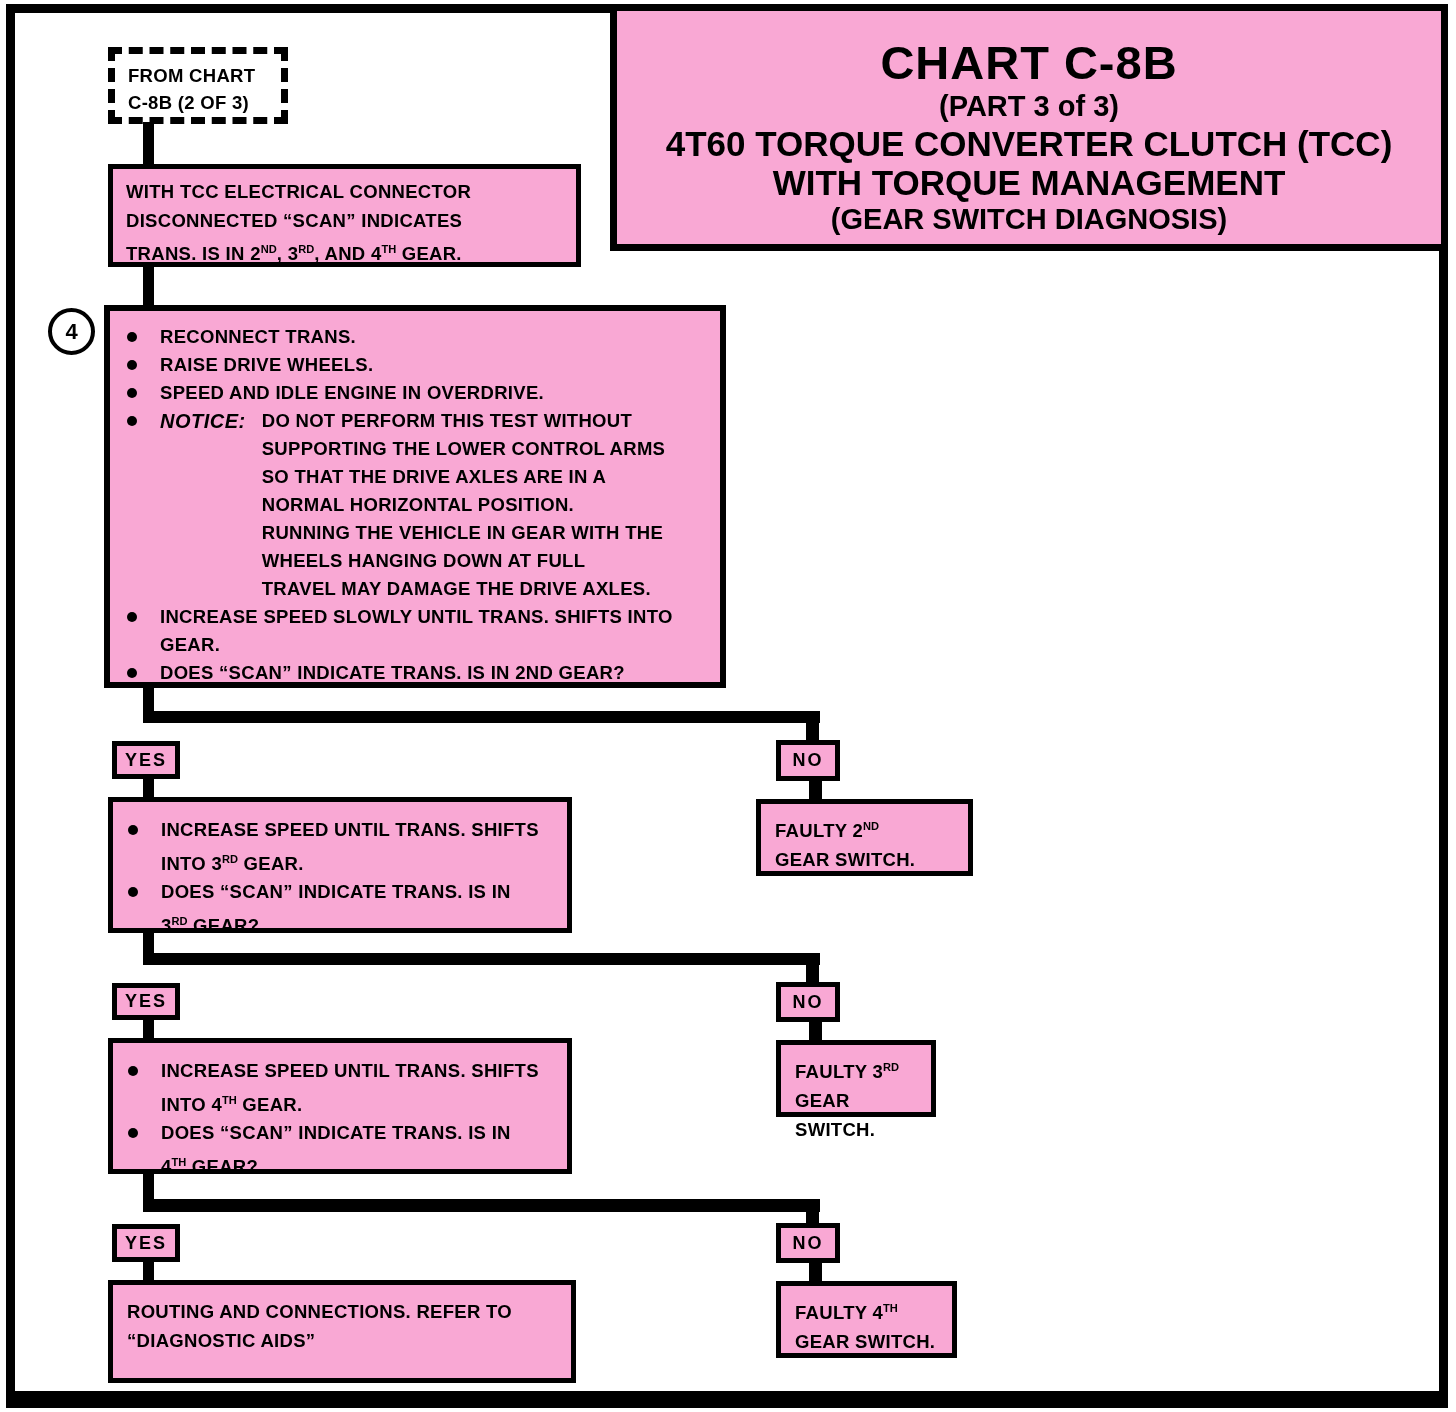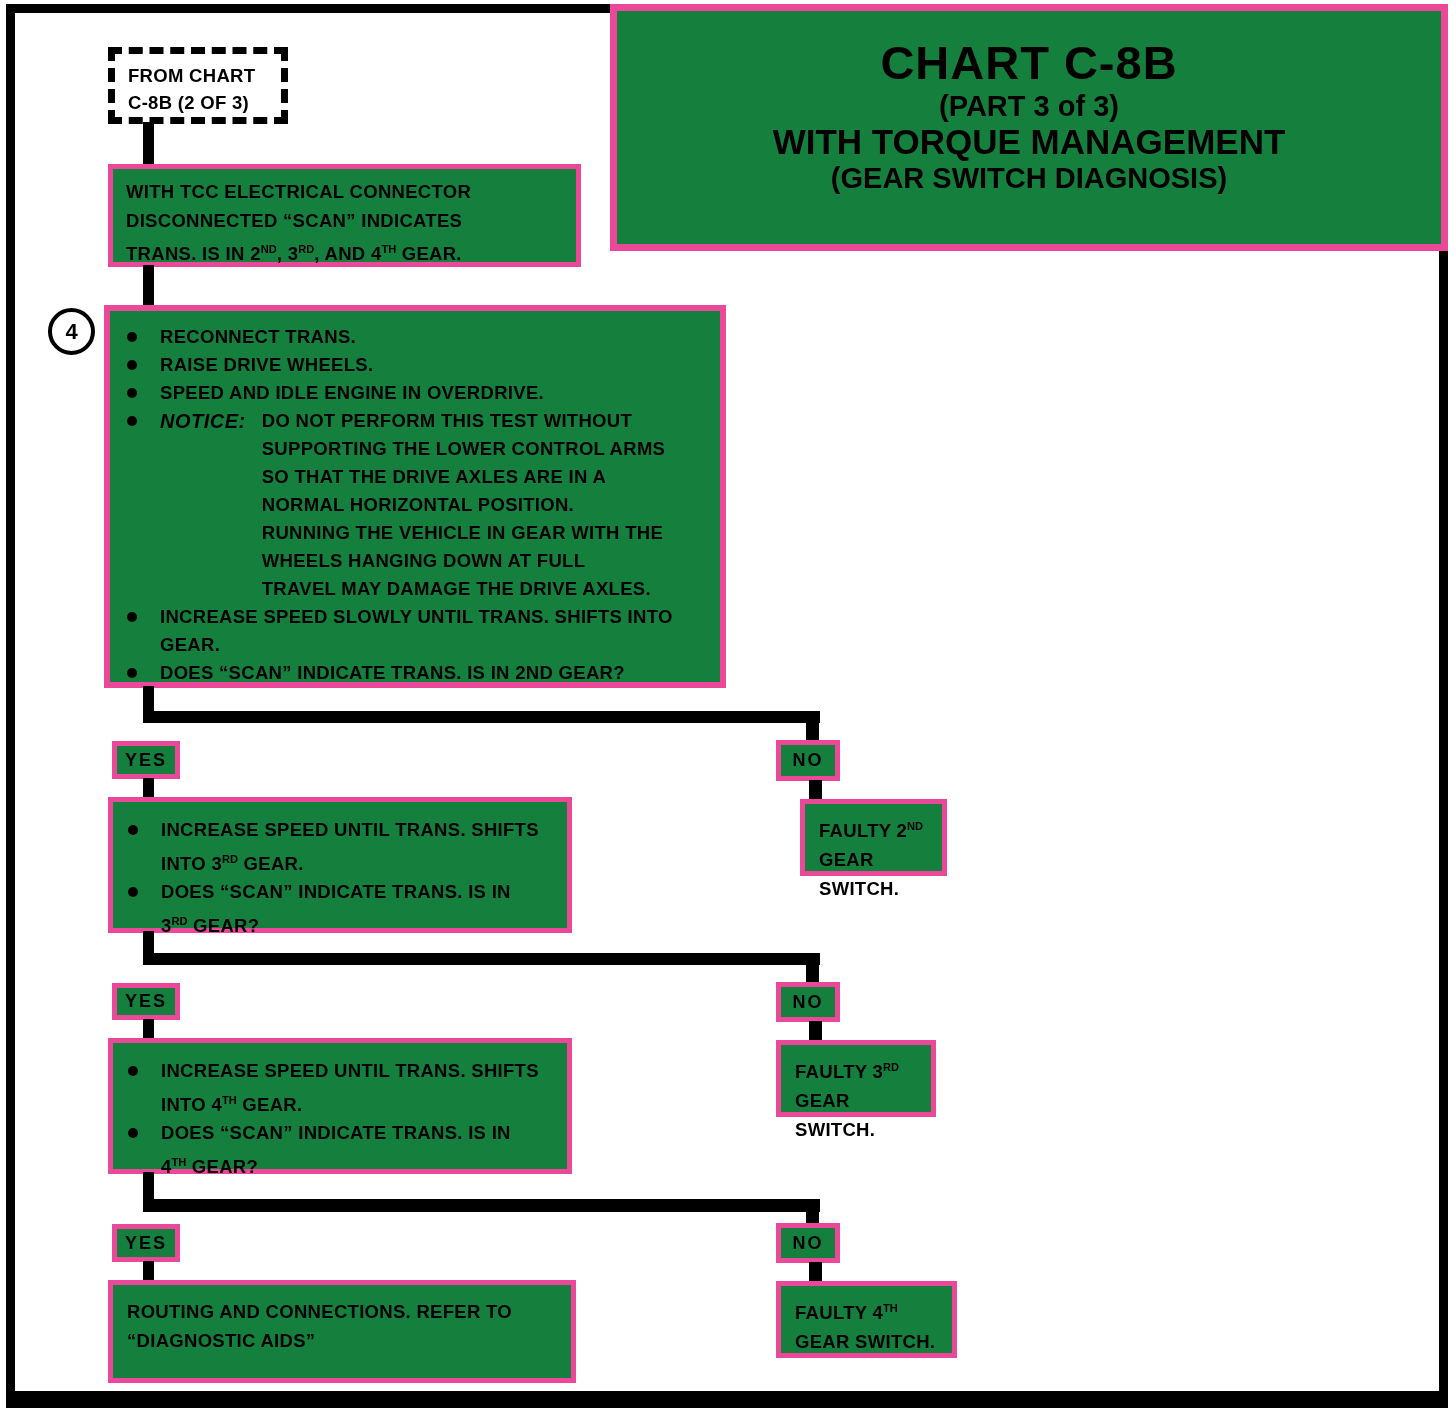--- a/index.html
+++ b/index.html
@@ -1,20 +1,20 @@
 <!DOCTYPE html>
 <html><head>
 <meta charset="utf-8">
 <style>
   html,body{margin:0;padding:0;background:#ffffff;}
   #page{position:relative;width:1456px;height:1412px;background:#fff;overflow:hidden;
         font-family:"Liberation Sans",sans-serif;font-weight:700;color:#000;}
   .abs{position:absolute;box-sizing:border-box;}
   .ink{background:#000;}
-  .box{border:5px solid #ec4899;background:#15803d;}
+  .box{border:5px solid #000000;background:#f9a8d4;}
   .thick{border-width:6px;}
   
   .t{font-size:18.5px;line-height:28px;letter-spacing:.3px;}
   sup{font-size:.6em;vertical-align:7px;letter-spacing:0;}
   .brow{display:flex;align-items:flex-start;}
   .bdot{flex:none;width:10px;height:10px;border-radius:50%;background:#000;margin:9px 23px 0 5px;}
   .btext{flex:1;}
   .notice-label{font-style:italic;font-size:20px;letter-spacing:.5px;padding-right:16px;flex:none;}
   .yn{display:flex;align-items:center;justify-content:center;font-size:18px;letter-spacing:2px;}
   .circle{border:4px solid #000;border-radius:50%;display:flex;align-items:center;justify-content:center;
@@ -30,20 +30,21 @@
 </head>
 <body>
 
 <div id="page">
 
   <div class="abs" style="left:6px;top:4px;width:1442px;height:1404px;border:9px solid #000;border-bottom-width:17px;"></div>
 
   <div class="abs box title-box" style="left:610px;top:4px;width:838px;height:247px;border-width:7px;">
     <div class="t1">CHART C-8B</div>
     <div class="t2">(PART 3 of 3)</div>
+    <div class="t3">4T60 TORQUE CONVERTER CLUTCH (TCC)</div>
     <div class="t4">WITH TORQUE MANAGEMENT</div>
     <div class="t5">(GEAR SWITCH DIAGNOSIS)</div>
   </div>
 
   <div class="abs dashed t" style="left:108px;top:47px;width:180px;height:77px;padding:8px 0 0 13px;line-height:27px;">
     <div>FROM CHART</div>
     <div>C-8B (2 OF 3)</div>
   </div>
 
   <div class="abs ink" style="left:143px;top:122px;width:11px;height:45px;"></div>
@@ -121,21 +122,21 @@
     </div>
     <div class="brow">
       <span class="bdot"></span>
       <div class="btext">
         <div>DOES “SCAN” INDICATE TRANS. IS IN</div>
         <div><span>3</span><sup>RD</sup><span> GEAR?</span></div>
       </div>
     </div>
   </div>
 
-  <div class="abs box t" style="left:800px;top:799px;width:147px;height:77px;padding:8px 0 0 14px;line-height:29px;">
+  <div class="abs box t" style="left:756px;top:799px;width:217px;height:77px;padding:8px 0 0 14px;line-height:29px;">
     <div><span>FAULTY 2</span><sup>ND</sup></div>
     <div>GEAR SWITCH.</div>
   </div>
 
   <div class="abs ink" style="left:143px;top:931px;width:11px;height:32px;"></div>
   <div class="abs ink" style="left:143px;top:953px;width:677px;height:12px;"></div>
   <div class="abs ink" style="left:806px;top:953px;width:13px;height:31px;"></div>
   <div class="abs box yn" style="left:112px;top:983px;width:68px;height:37px;">
     <span>YES</span>
   </div>

